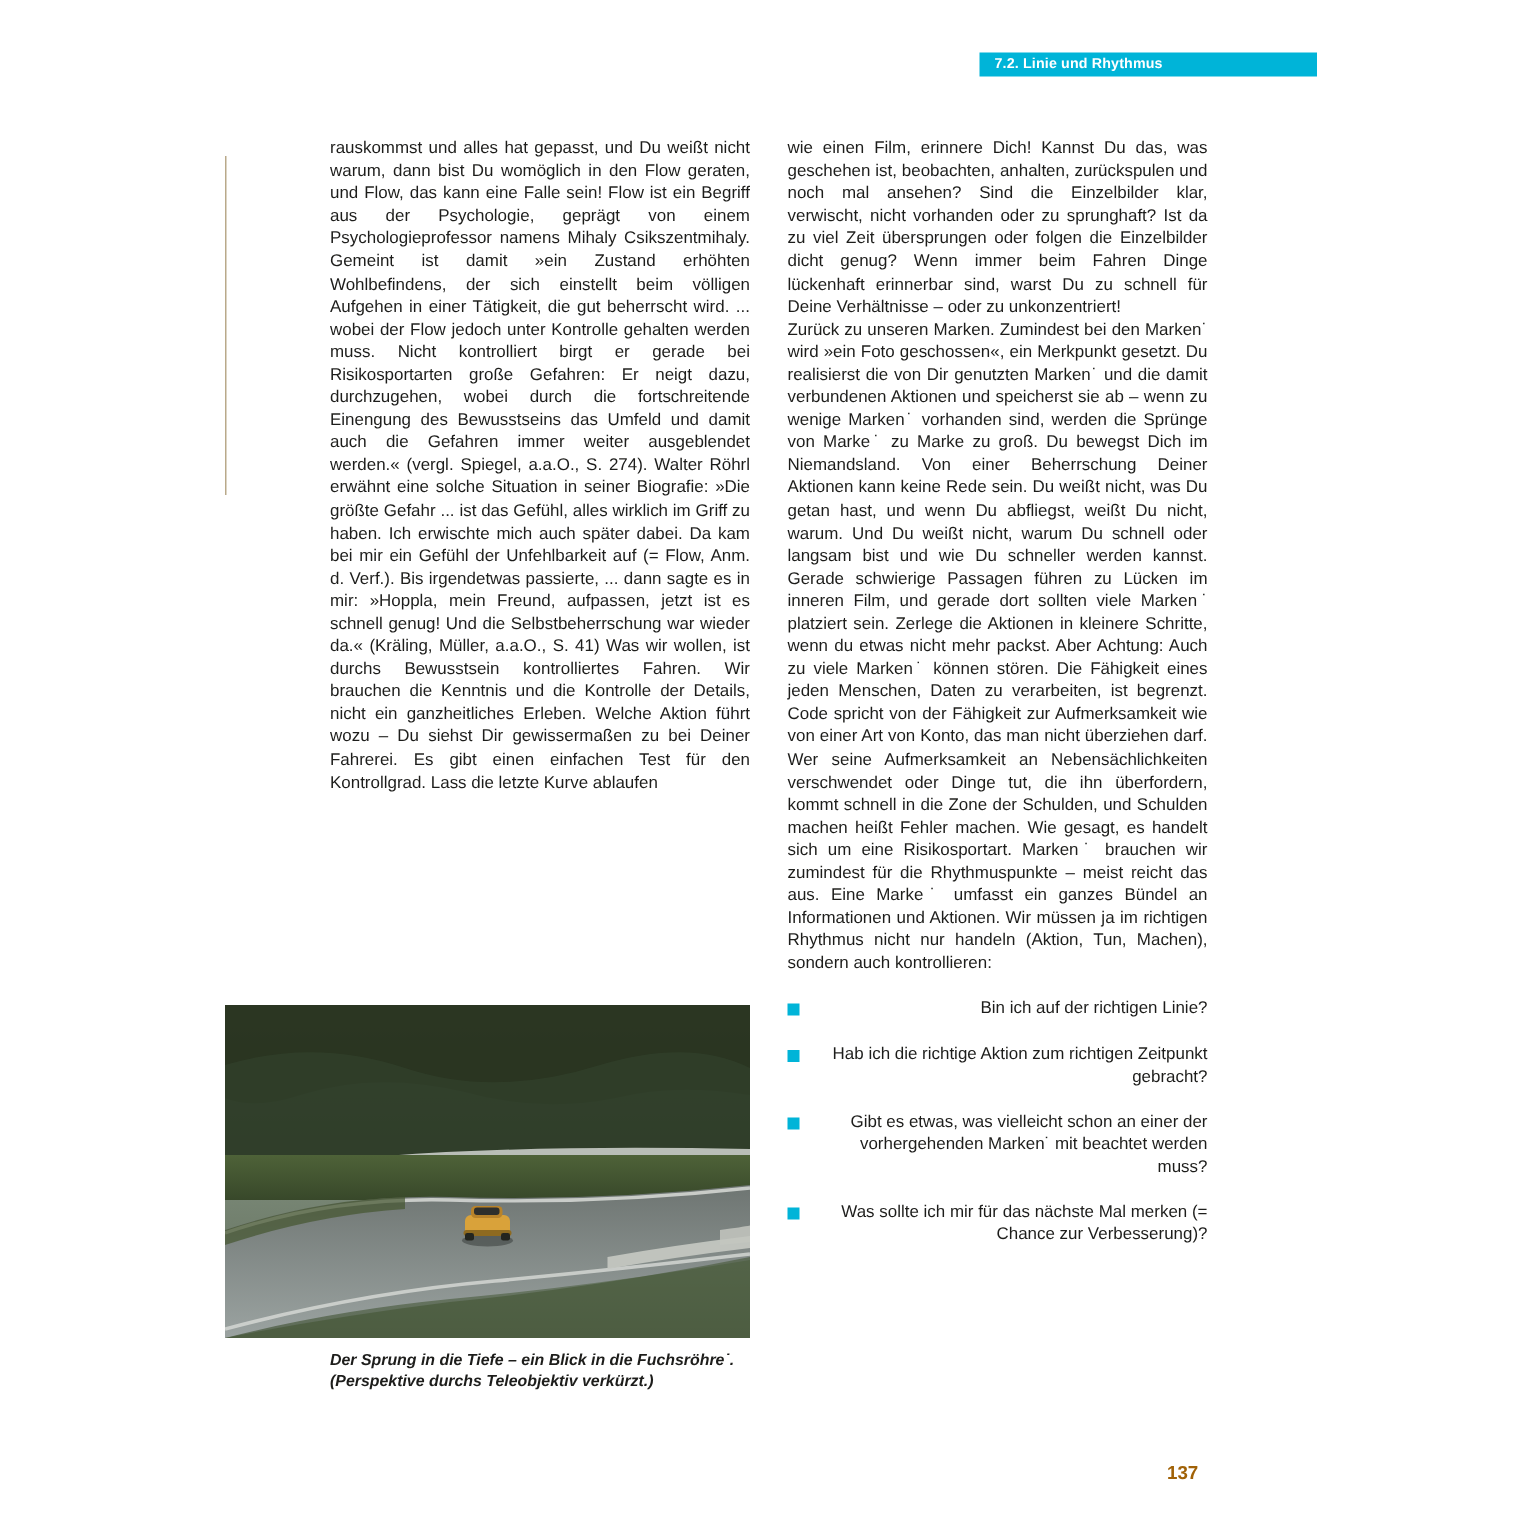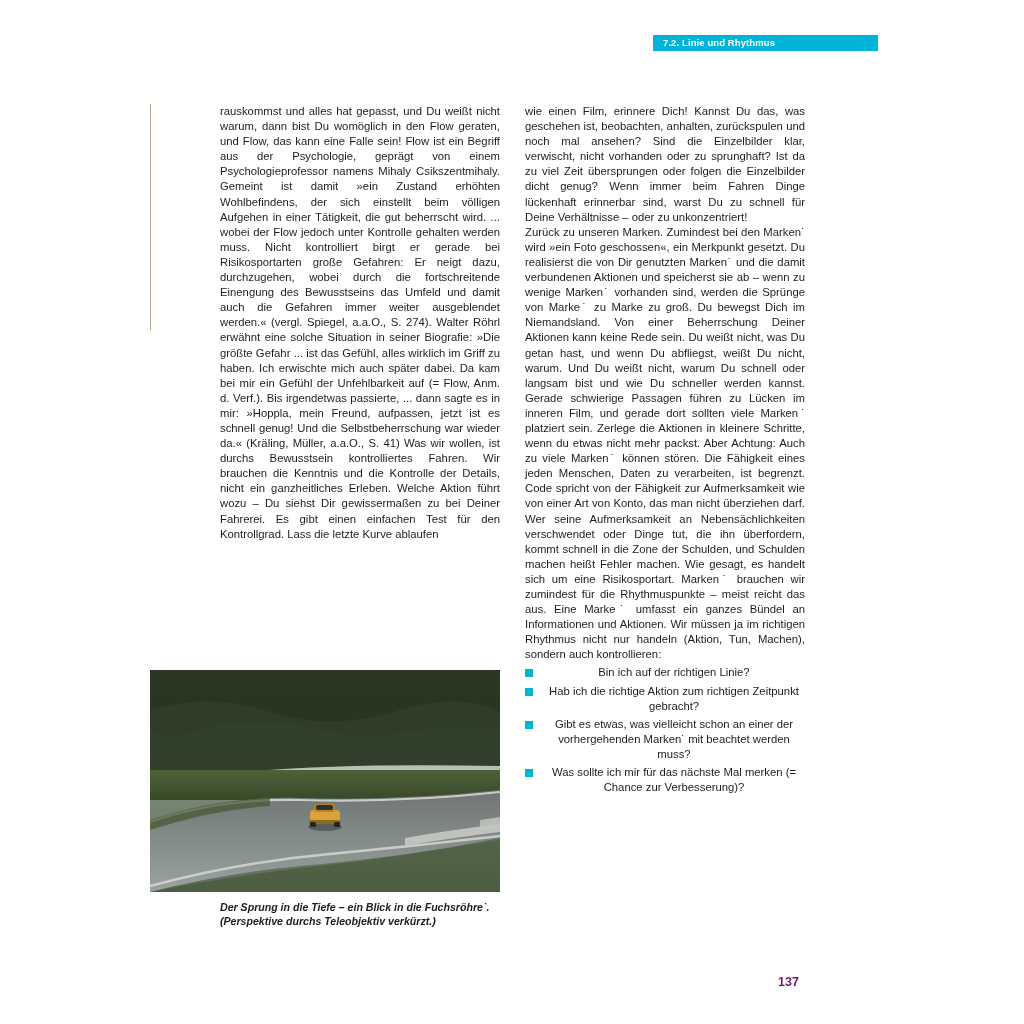--- a/index.html
+++ b/index.html
@@ -50,21 +50,21 @@
     left: 150px;
     top: 104px;
     width: 1px;
     height: 226px;
     background: #b9a98a;
   }
 
   
   .col {
     position: absolute;
-    top: 104px;
+    top: 92px;
     width: 280px;
     font-size: 11.3px;
     line-height: 15.1px;
     text-align: justify;
     color: #1d1d1b;
   }
   .col p {
     margin: 0;
     text-align: justify;
     text-justify: inter-word;
@@ -100,43 +100,43 @@
 
   
   .bullets {
     margin: 0;
     padding: 0;
     list-style: none;
   }
   .bullets li {
     position: relative;
     padding-left: 18px;
-    margin-top: 3px;
+    margin-top: 15px;
     margin-bottom: 2px;
-    text-align: center;
+    text-align: right;
     font-size: 11.3px;
     line-height: 15.1px;
   }
   .bullets li .sq {
     position: absolute;
     left: 0px;
     top: 4px;
     width: 8px;
     height: 8px;
     background: #00b4d8;
   }
 
   
   .page-number {
     position: absolute;
     left: 778px;
     top: 975px;
     font-size: 12.5px;
     font-weight: bold;
-    color: #701a75;
+    color: #a16207;
   }
 </style>
 </head>
 <body>
 
 <div class="page">
 
   <div class="header-bar">
     <span class="header-text">7.2. Linie und Rhythmus</span>
   </div>

